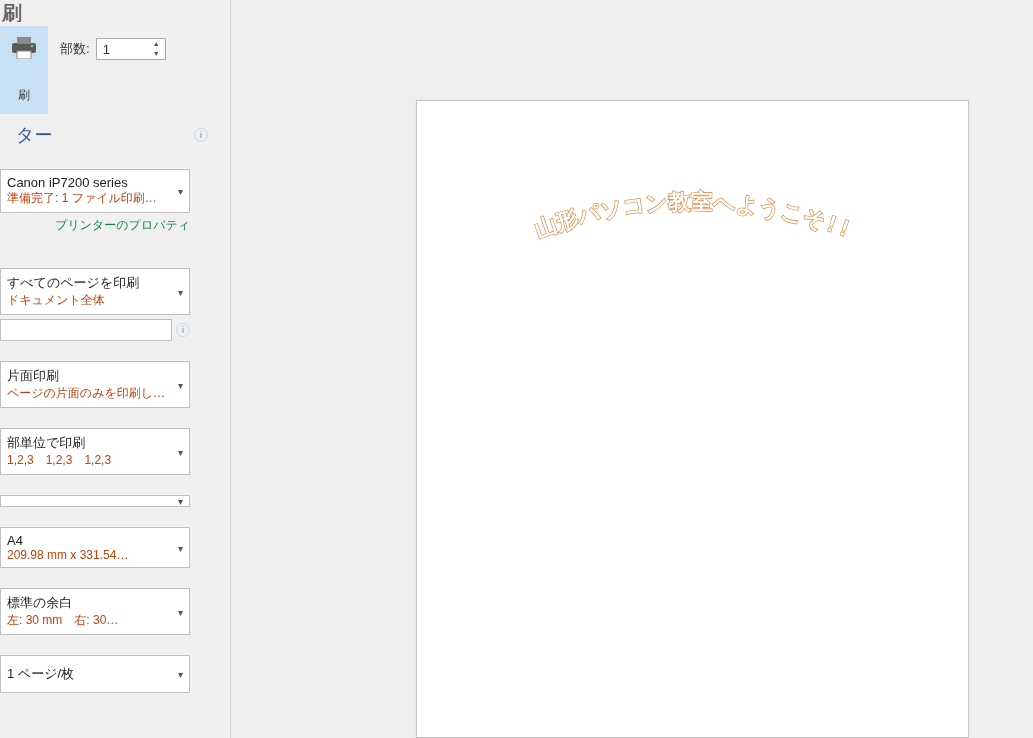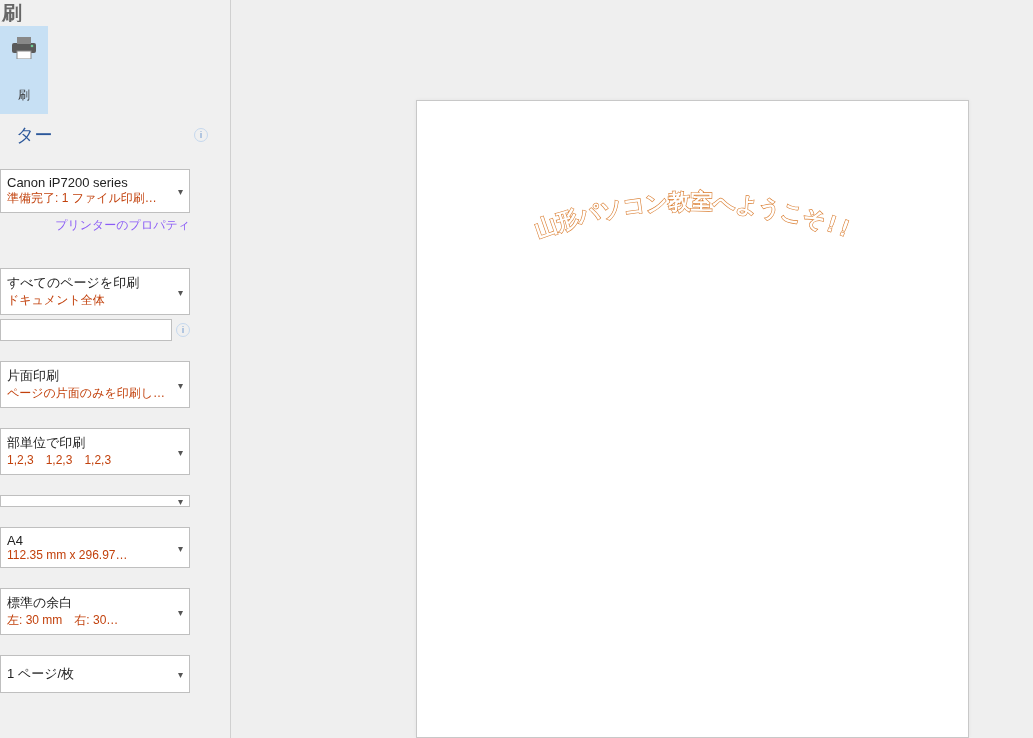--- a/index.html
+++ b/index.html
@@ -132,21 +132,21 @@
     transform: translateY(-50%);
     font-size: 10px;
     color: #555;
   }
   .link-row {
     text-align: right;
     width: 190px;
     padding-top: 4px;
   }
   .link-row a {
-    color: #8b5cf6;
+    color: #15803d;
     font-size: 12px;
     text-decoration: none;
     cursor: pointer;
   }
   .range-row {
     display: flex;
     align-items: center;
     gap: 4px;
     margin-top: 4px;
     width: 190px;
@@ -211,20 +211,30 @@
         <svg width="28" height="22" viewBox="0 0 28 22">
           <rect x="2" y="6" width="24" height="10" rx="2" fill="#5a5a5a"></rect>
           <rect x="7" y="0" width="14" height="7" fill="#888"></rect>
           <rect x="7" y="14" width="14" height="8" fill="#fff" stroke="#888"></rect>
           <circle cx="22" cy="9" r="1.3" fill="#6fcf97"></circle>
         </svg>
       </div>
       <div class="plabel">刷</div>
     </div>
 
+    <div class="copies-row">
+      <span class="copies-label">部数:</span>
+      <div class="copies-input">
+        <span>1</span>
+        <div class="spinner">
+          <span>▲</span>
+          <span>▼</span>
+        </div>
+      </div>
+    </div>
   </div>
 
   <div class="section-heading">
     <span>ター</span>
     <span class="info-icon">i</span>
   </div>
 
   <div class="dropdown">
     <div class="line1">Canon iP7200 series</div>
     <div class="line2">準備完了: 1 ファイル印刷…</div>
@@ -259,21 +269,21 @@
     <div class="line2">1,2,3　1,2,3　1,2,3</div>
     <span class="chev">▾</span>
   </div>
 
   <div class="dropdown single">
     <span class="chev">▾</span>
   </div>
 
   <div class="dropdown">
     <div class="line1">A4</div>
-    <div class="line2">112.35 mm x 296.97…</div>
+    <div class="line2">209.98 mm x 331.54…</div>
     <span class="chev">▾</span>
   </div>
 
   <div class="dropdown">
     <div class="line1">標準の余白</div>
     <div class="line2">左:  30 mm　右:  30…</div>
     <span class="chev">▾</span>
   </div>
 
   <div class="dropdown single">

